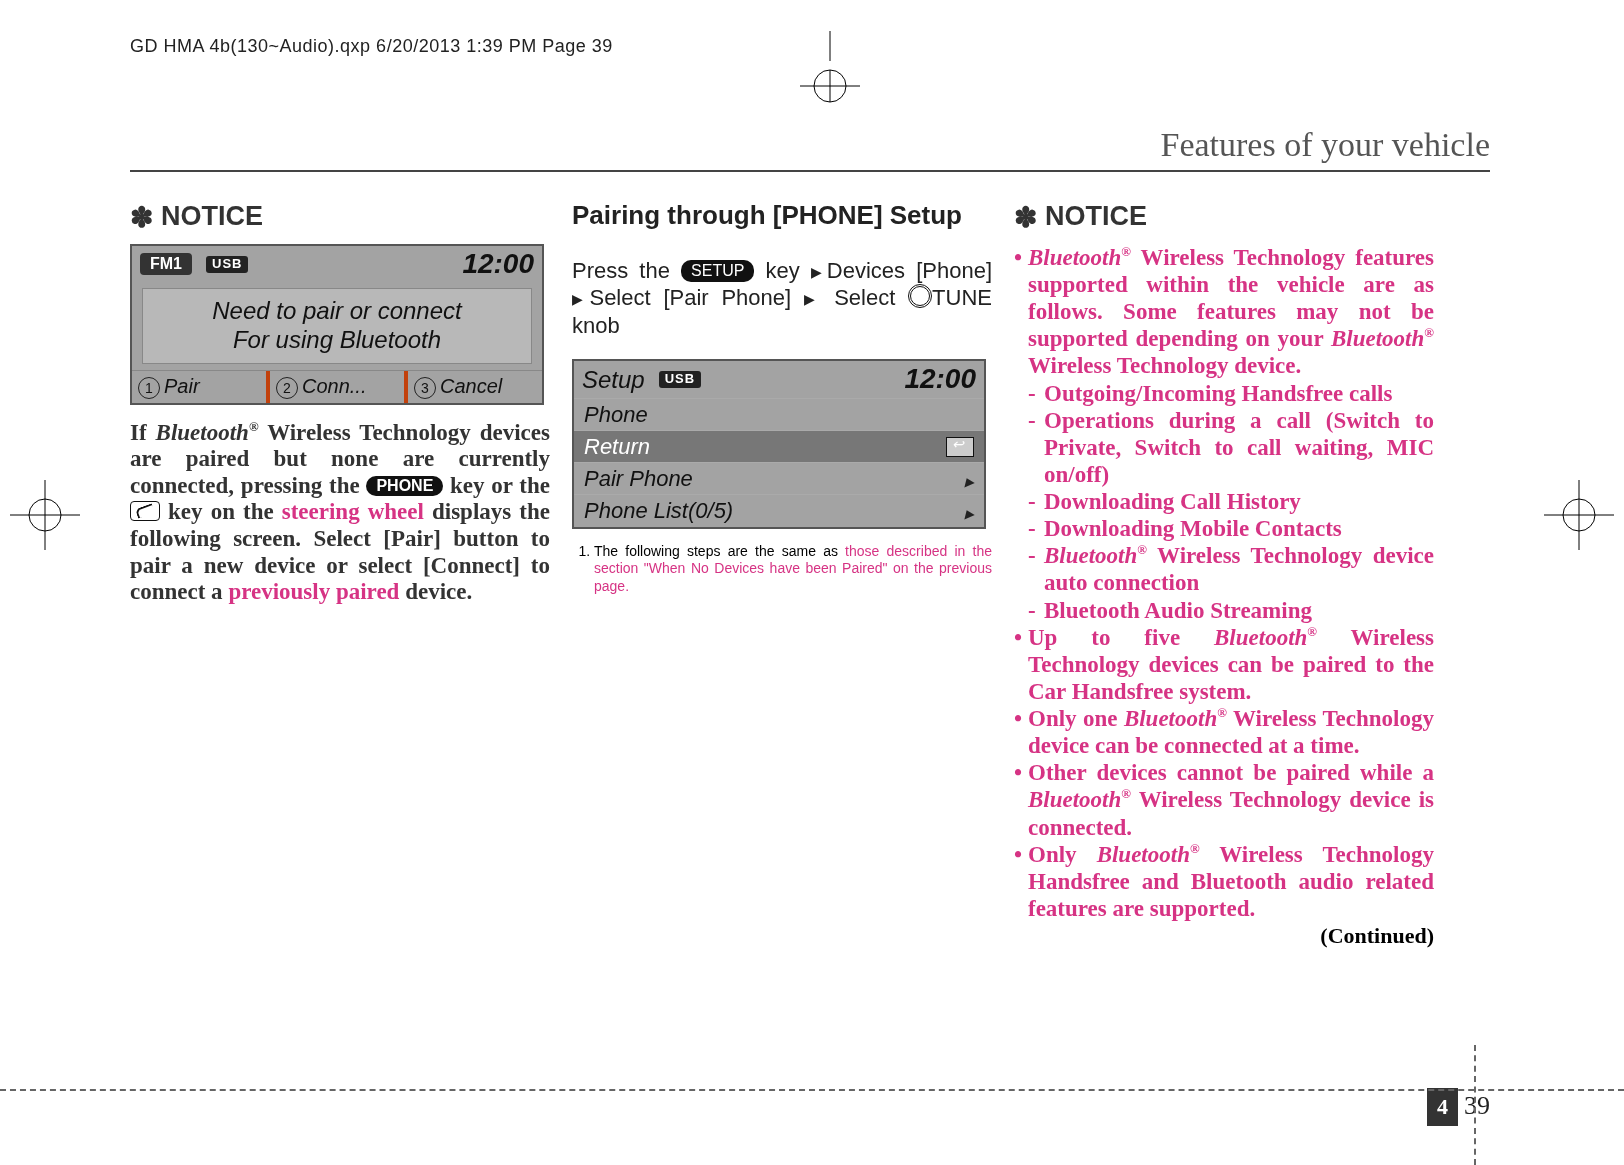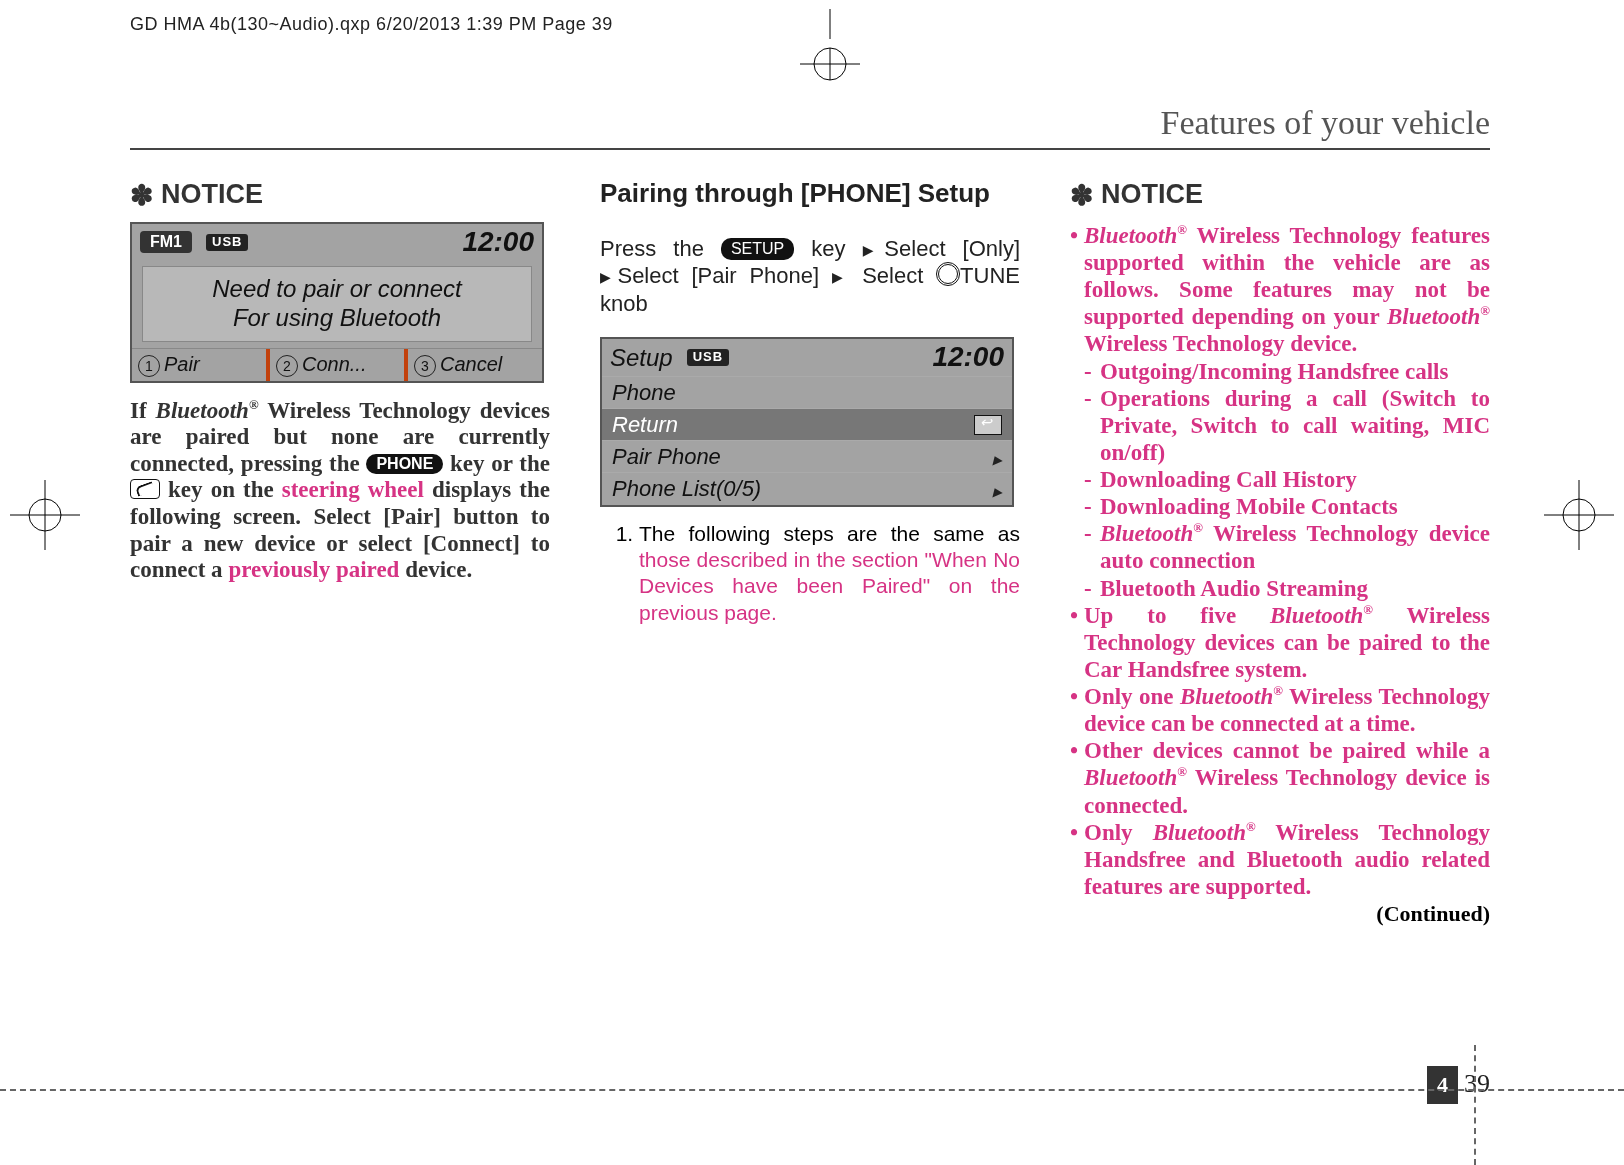--- a/index.html
+++ b/index.html
@@ -8,21 +8,21 @@
     background: #fff;
     font-family: "Times New Roman", Times, serif;
     width: 1624px;
     height: 1165px;
     position: relative;
     color: #000;
   }
   .page {
     position: absolute;
     left: 90px;
-    top: 14px;
+    top: 36px;
     width: 1440px;
     height: 1120px;
   }
   .top-slug {
     position: absolute;
     top: 0;
     left: 40px;
     font-family: Arial, Helvetica, sans-serif;
     font-size: 18px;
     color: #222;
@@ -47,21 +47,21 @@
     font-size: 34px;
     color: #555;
     font-family: "Times New Roman", Times, serif;
   }
   .columns {
     position: absolute;
     top: 165px;
     left: 40px;
     width: 1360px;
     display: flex;
-    gap: 50px;
+    gap: 22px;
   }
   .col {
     width: 420px;
     font-size: 22px;
     line-height: 1.15;
   }
   .notice-head {
     font-family: Arial, Helvetica, sans-serif;
     font-weight: 700;
     font-size: 27px;
@@ -230,21 +230,21 @@
   }
   .midbody {
     font-family: Arial, Helvetica, sans-serif;
     font-size:22px;
     color:#222;
     line-height:1.25;
     text-align: justify;
   }
   .tri { font-size:14px; vertical-align:1px; }
   ol.steps { margin:12px 0 0 0; padding-left: 22px;}
-  ol.steps li { font-family: Arial, Helvetica, sans-serif; font-size:21px; line-height:1.25; text-align:justify;margin-left:17px;}
+  ol.steps li { font-family: Arial, Helvetica, sans-serif; font-size:14px; line-height:1.25; text-align:justify;}
 
   
   .rb {
     font-family: "Times New Roman", Times, serif;
     font-weight:700;
     color:#d63384;
     font-size:23px;
     line-height:1.18;
     text-align: justify;
   }
@@ -355,21 +355,21 @@
 
       <div class="body-serif">
         <span>If </span><span class="bt">Bluetooth</span><span class="sup">®</span><span>  Wireless Technology devices are paired but none are cur­rently connected, pressing the </span><span class="key-badge">PHONE</span><span> key or the </span><span class="phonekey-icon"></span><span> key on the </span><span class="pink">steering wheel</span><span> displays the following screen. Select [Pair] button to pair a new device or select [Connect] to connect a </span><span class="pink">previously paired</span><span> device.</span>
       </div>
     </div>
 
     <div class="col">
       <div class="h2">Pairing through [PHONE] Setup</div>
 
       <div class="midbody">
-        <span>Press the </span><span class="key-badge">SETUP</span><span> key </span><span class="tri">▶</span><span>Select [Only]</span> <span class="tri">▶</span><span>Select [Pair Phone] </span><span class="tri">▶</span> <span>Select </span><span class="tuneknob"></span><span>TUNE knob</span>
+        <span>Press the </span><span class="key-badge">SETUP</span><span> key </span><span class="tri">▶</span><span>Devices [Phone]</span> <span class="tri">▶</span><span>Select [Pair Phone] </span><span class="tri">▶</span> <span>Select </span><span class="tuneknob"></span><span>TUNE knob</span>
       </div>
 
       <div style="height:20px"></div>
 
       <div class="lcd menu">
         <div class="titlebar">
           <span class="left">
             <span style="font-style:italic;font-size:24px">Setup</span>
             <span class="usb-badge">USB</span>
           </span>

